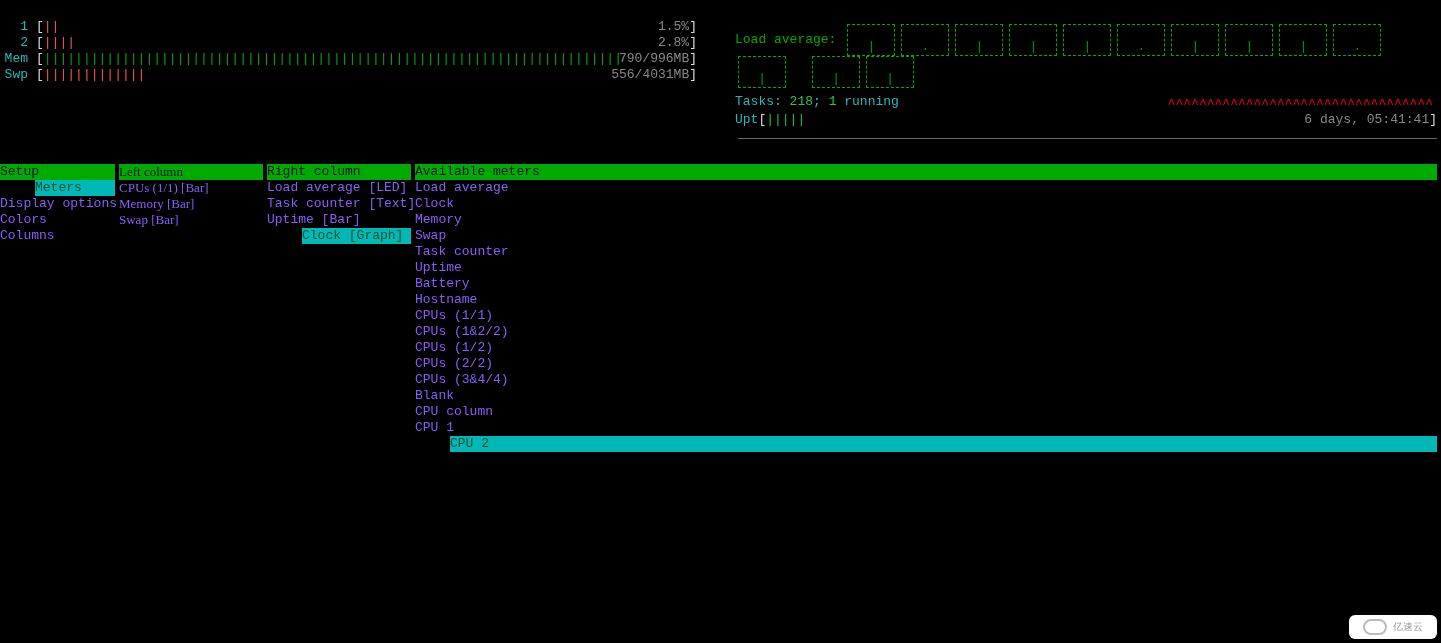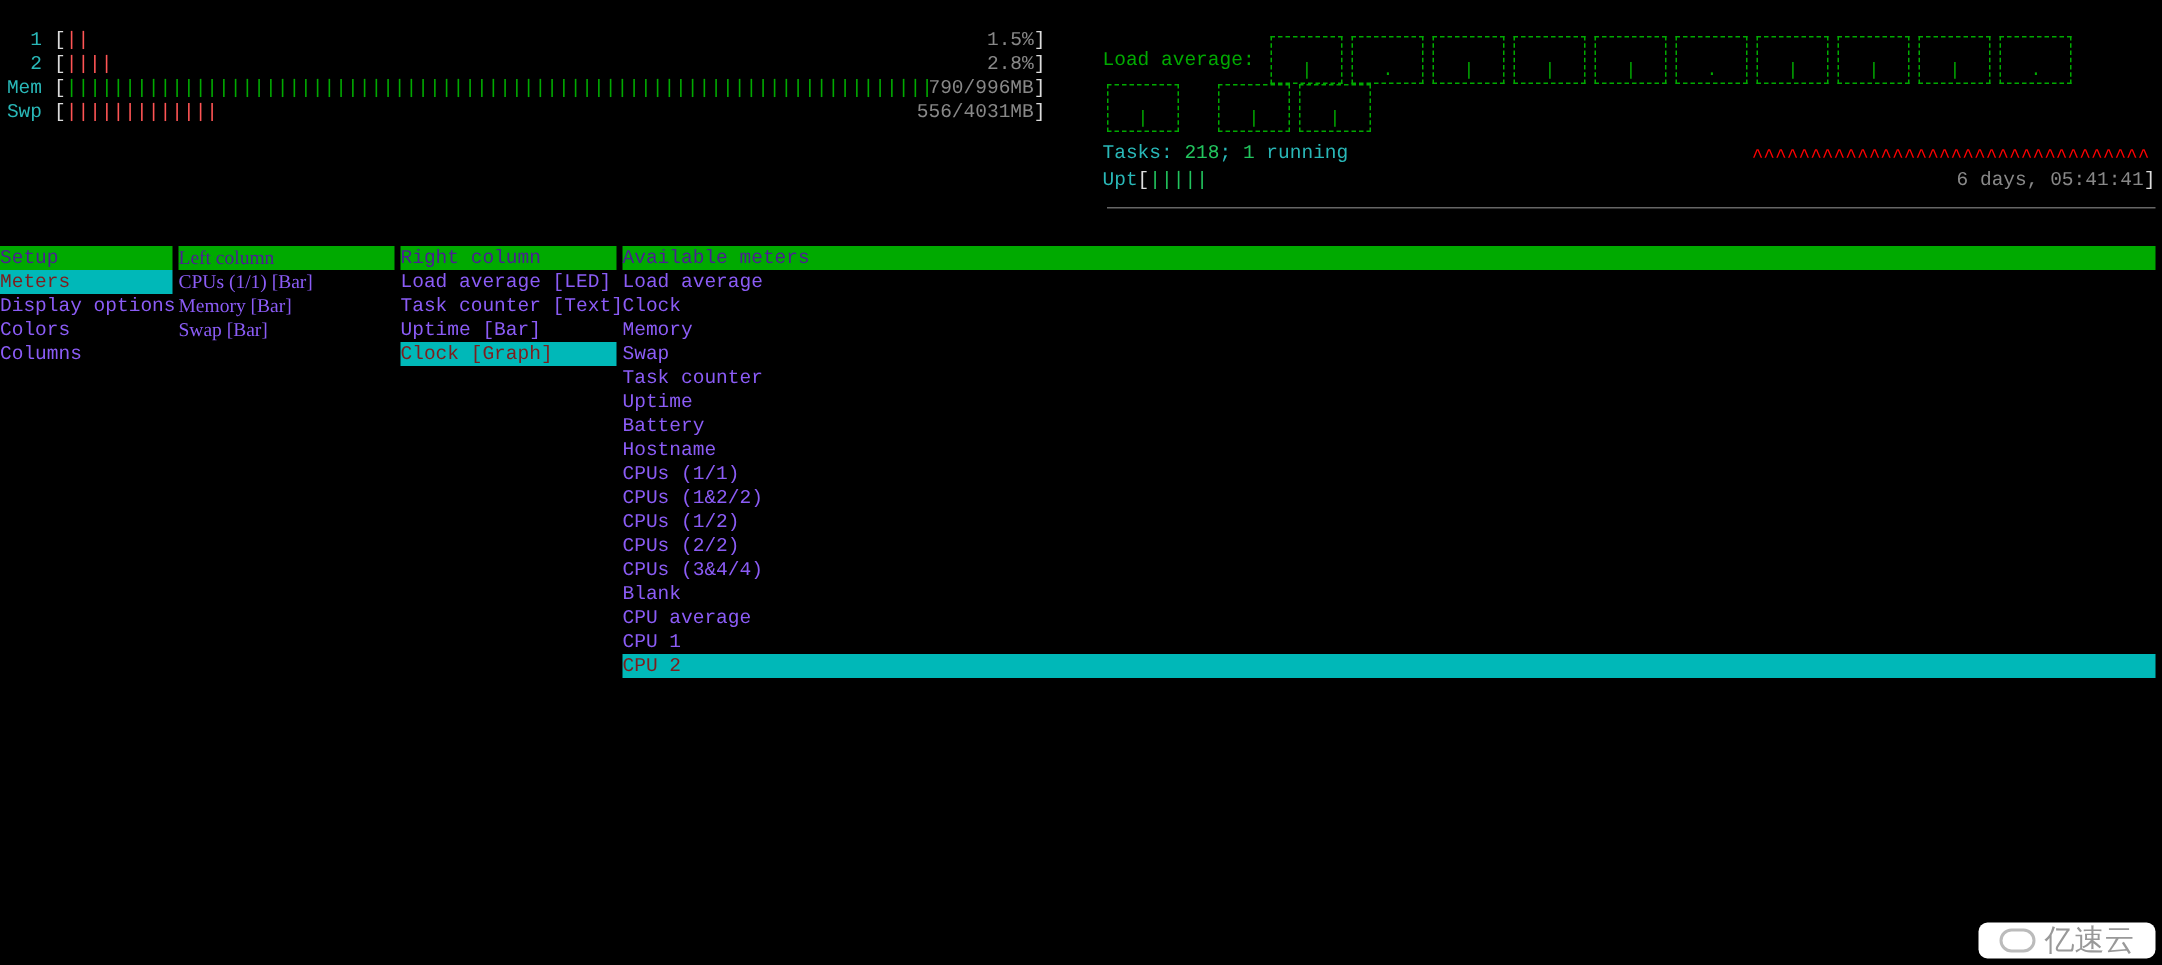--- a/index.html
+++ b/index.html
@@ -52,37 +52,37 @@
     position:absolute; left:738px; top:138px; right:4px;
     border-top:1px solid #666;
   }
 
   #setup-panel{
     position:absolute; left:0px; top:164px; right:0;
     display:flex; align-items:flex-start;
   }
   .col{ margin-right:4px; }
   .col .hdr{
-    background:#00aa00; color:#4c1d95;
+    background:#00aa00; color:#0f172a;
     padding:0 0;
     display:block;
   }
   .col .item{ color:#8b5cf6; padding:0 0; white-space:pre; cursor:pointer; }
-  .col .item.sel{ background:#00b8b8; color:#7f1d1d; }
+  .col .item.sel{ background:#00b8b8; color:#14532d;margin-left:35px; }
   #col-setup { width:115px; }
   #col-left  { width:144px;font-family:Liberation Serif, serif; }
   #col-right { width:144px; }
   #col-avail { flex:1; }
   #col-avail .item.sel{ display:block; }
 
   #watermark{
     position:absolute; right:4px; bottom:4px;
     background:#fff; border-radius:6px;
     padding:4px 14px; color:#999; font-family:Arial,sans-serif;
-    font-size:20px; display:flex; align-items:flex-end; gap:6px;
+    font-size:10px; display:flex; align-items:flex-end; gap:6px;
   }
   #watermark .cloud{
     display:inline-block; width:24px; height:16px;
     border:2px solid #bbb; border-radius:10px;
   }
 </style>
 </head>
 <body>
 
 <div id="top-meters">
@@ -167,21 +167,21 @@
         <div class="item">Task counter</div>
         <div class="item">Uptime</div>
         <div class="item">Battery</div>
         <div class="item">Hostname</div>
         <div class="item">CPUs (1/1)</div>
         <div class="item">CPUs (1&amp;2/2)</div>
         <div class="item">CPUs (1/2)</div>
         <div class="item">CPUs (2/2)</div>
         <div class="item">CPUs (3&amp;4/4)</div>
         <div class="item">Blank</div>
-        <div class="item">CPU average</div>
+        <div class="item">CPU column</div>
         <div class="item">CPU 1</div>
         <div class="item sel">CPU 2</div>
       </div>
   </div>
 </div>
 
 <div id="watermark">
   <span class="cloud"></span>
   <span>亿速云</span>
 </div>

